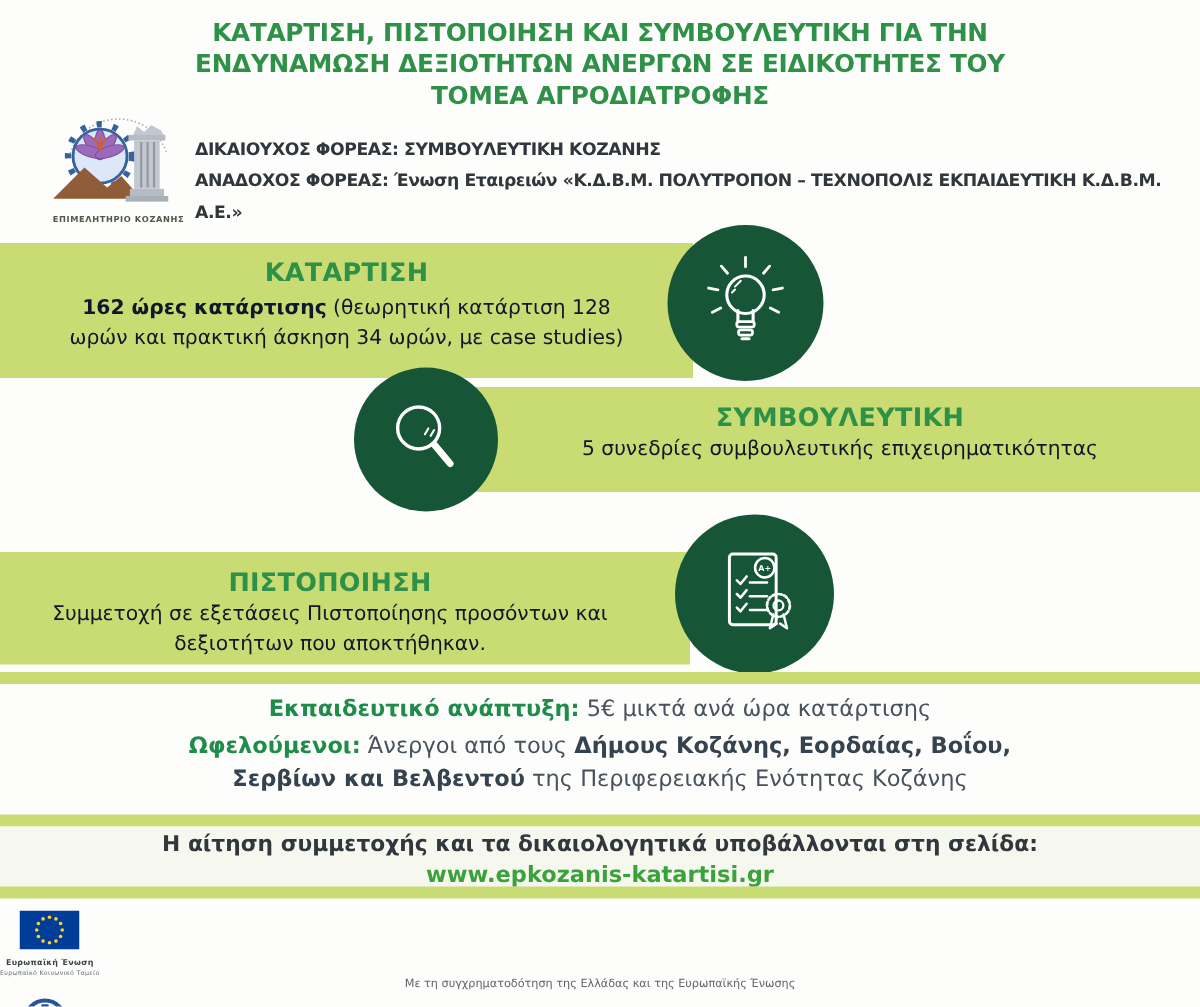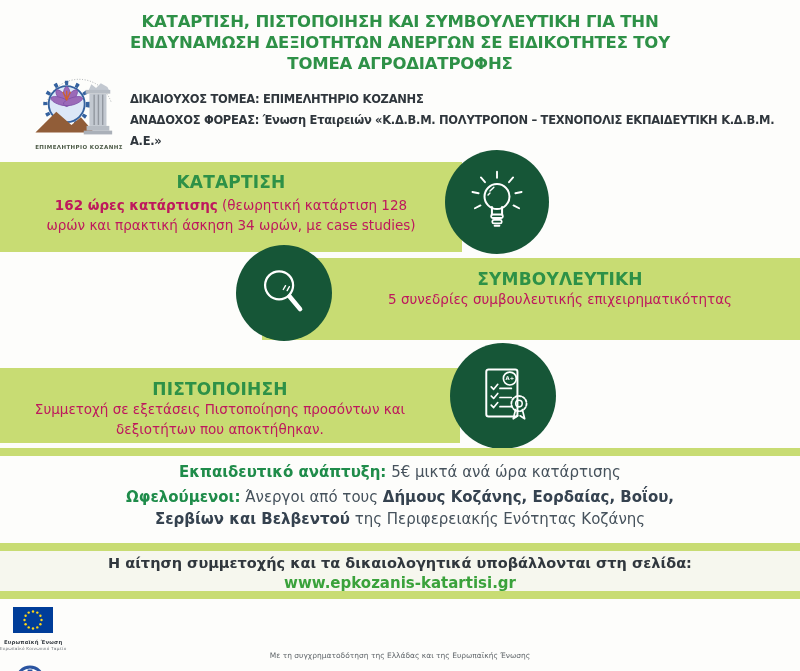--- a/index.html
+++ b/index.html
@@ -23,24 +23,24 @@
   .title{position:absolute;top:11px;left:0;right:0;text-align:center;
     color:var(--green);font-weight:bold;font-size:16.5px;line-height:21px;letter-spacing:-0.2px;}
   .org-logo{position:absolute;left:30px;top:70px;width:98px;height:84px;text-align:center;}
   .org-logo .cap{font-size:5.5px;color:#4c5a46;letter-spacing:.4px;font-weight:bold;margin-top:-2px;}
   .org-lines{position:absolute;left:130px;top:89px;font-weight:bold;color:#2f363c;
     font-size:11.5px;letter-spacing:-0.3px;line-height:21px;}
 
   
   .band{position:absolute;background:var(--band);}
   .band .b-title{color:var(--green);font-weight:bold;font-size:17px;text-align:center;letter-spacing:.2px;}
-  .band .b-body{color:#be185d;font-size:13.5px;line-height:20px;text-align:center;}
+  .band .b-body{color:#0f172a;font-size:13.5px;line-height:20px;text-align:center;}
   #band-training{top:162px;left:0;width:462px;height:90px;padding-top:10px;}
   #band-training .b-body{margin-top:3px;}
-  #band-counseling{top:258px;left:262px;right:0;height:82px;padding-top:11px;}
+  #band-counseling{top:258px;left:262px;right:0;height:70px;padding-top:11px;}
   #band-counseling .b-inner{width:440px;margin:0 auto 0 78px;text-align:center;}
   #band-certification{top:368px;left:0;width:460px;height:75px;padding-top:11px;}
   #band-certification .b-inner{width:440px;text-align:center;}
   .circle{position:absolute;border-radius:50%;background:var(--circle);
     display:flex;align-items:center;justify-content:center;}
   #circle-training{left:445px;top:150px;width:104px;height:104px;}
   #circle-counseling{left:236px;top:245px;width:96px;height:96px;}
   #circle-certification{left:450px;top:343px;width:106px;height:106px;}
 
   .rule{position:absolute;left:0;right:0;height:8px;background:var(--band);}
@@ -102,21 +102,21 @@
         <ellipse cx="37" cy="28" rx="3.8" ry="10.5" transform="rotate(38 37 35)"></ellipse>
         <ellipse cx="37" cy="28" rx="3.8" ry="10.5" transform="rotate(-72 37 35)"></ellipse>
         <ellipse cx="37" cy="28" rx="3.8" ry="10.5" transform="rotate(72 37 35)"></ellipse>
       </g>
       <path d="M37,32 l-4,-9 M37,32 l0,-10 M37,32 l4,-9" stroke="#d2622a" stroke-width="1.3" fill="none"></path>
     </svg>
     <div class="cap">ΕΠΙΜΕΛΗΤΗΡΙΟ ΚΟΖΑΝΗΣ</div>
   </div>
 
   <div class="org-lines">
-    <div>ΔΙΚΑΙΟΥΧΟΣ ΤΟΜΕΑ: ΕΠΙΜΕΛΗΤΗΡΙΟ ΚΟΖΑΝΗΣ</div>
+    <div>ΔΙΚΑΙΟΥΧΟΣ ΦΟΡΕΑΣ: ΣΥΜΒΟΥΛΕΥΤΙΚΗ ΚΟΖΑΝΗΣ</div>
     <div>ΑΝΑΔΟΧΟΣ ΦΟΡΕΑΣ: Ένωση Εταιρειών «Κ.Δ.Β.Μ. ΠΟΛΥΤΡΟΠΟΝ – ΤΕΧΝΟΠΟΛΙΣ ΕΚΠΑΙΔΕΥΤΙΚΗ Κ.Δ.Β.Μ. Α.Ε.»</div>
   </div>
 
   <div class="band" id="band-training">
     <div class="b-title">ΚΑΤΑΡΤΙΣΗ</div>
     <div class="b-body">
       <div><b>162 ώρες κατάρτισης</b><span> (θεωρητική κατάρτιση 128</span></div>
       <div>ωρών και πρακτική άσκηση 34 ωρών, με case studies)</div>
     </div>
   </div>

